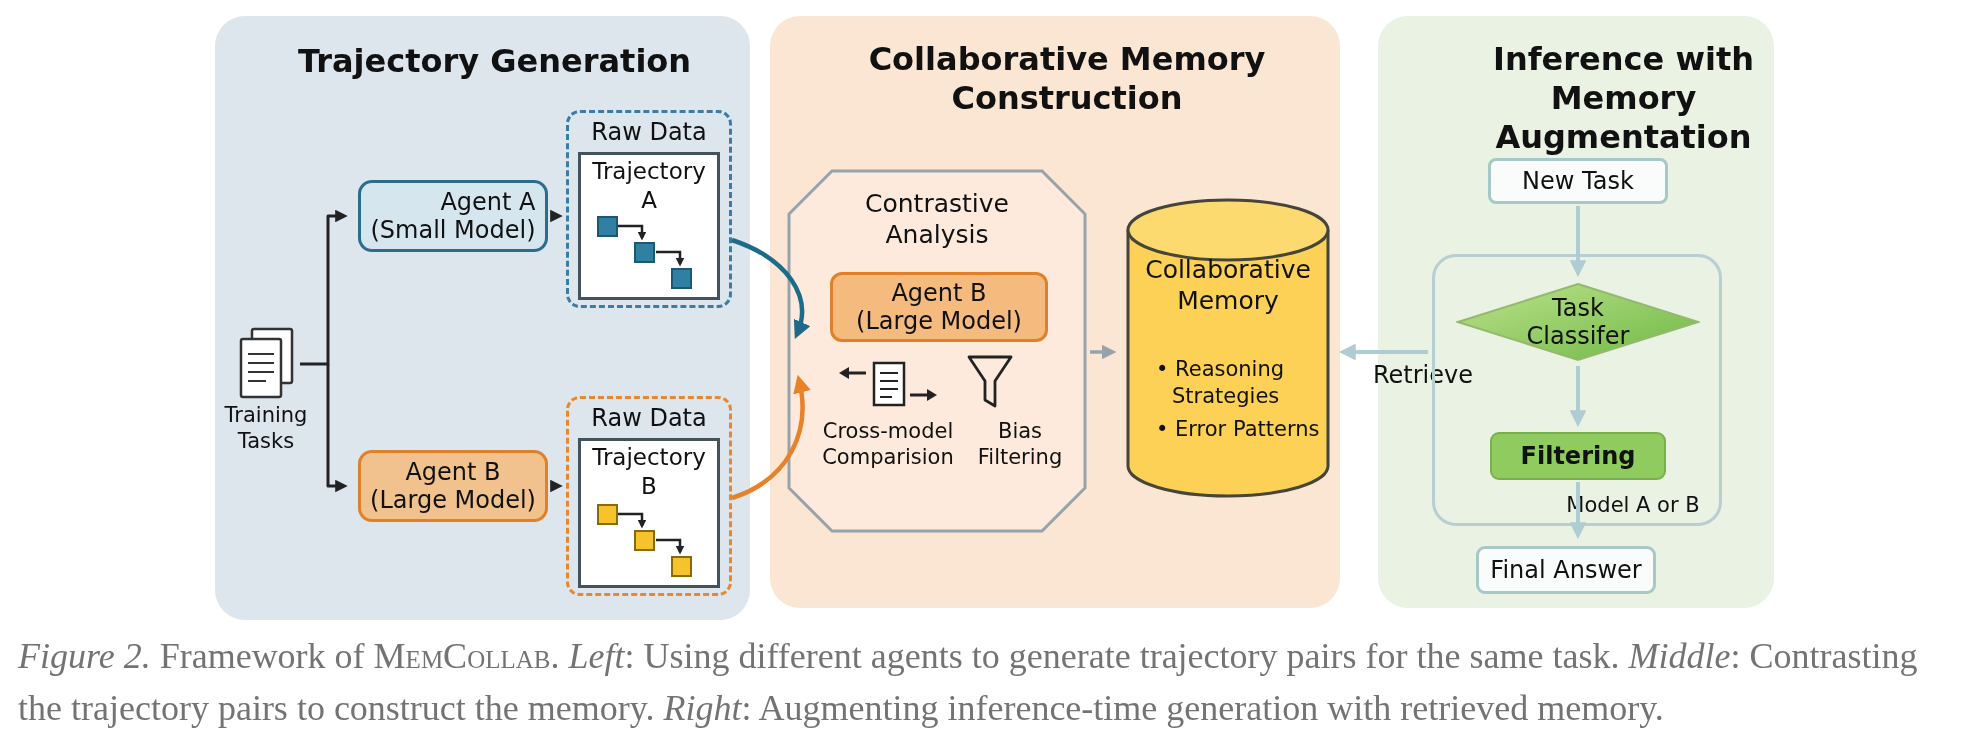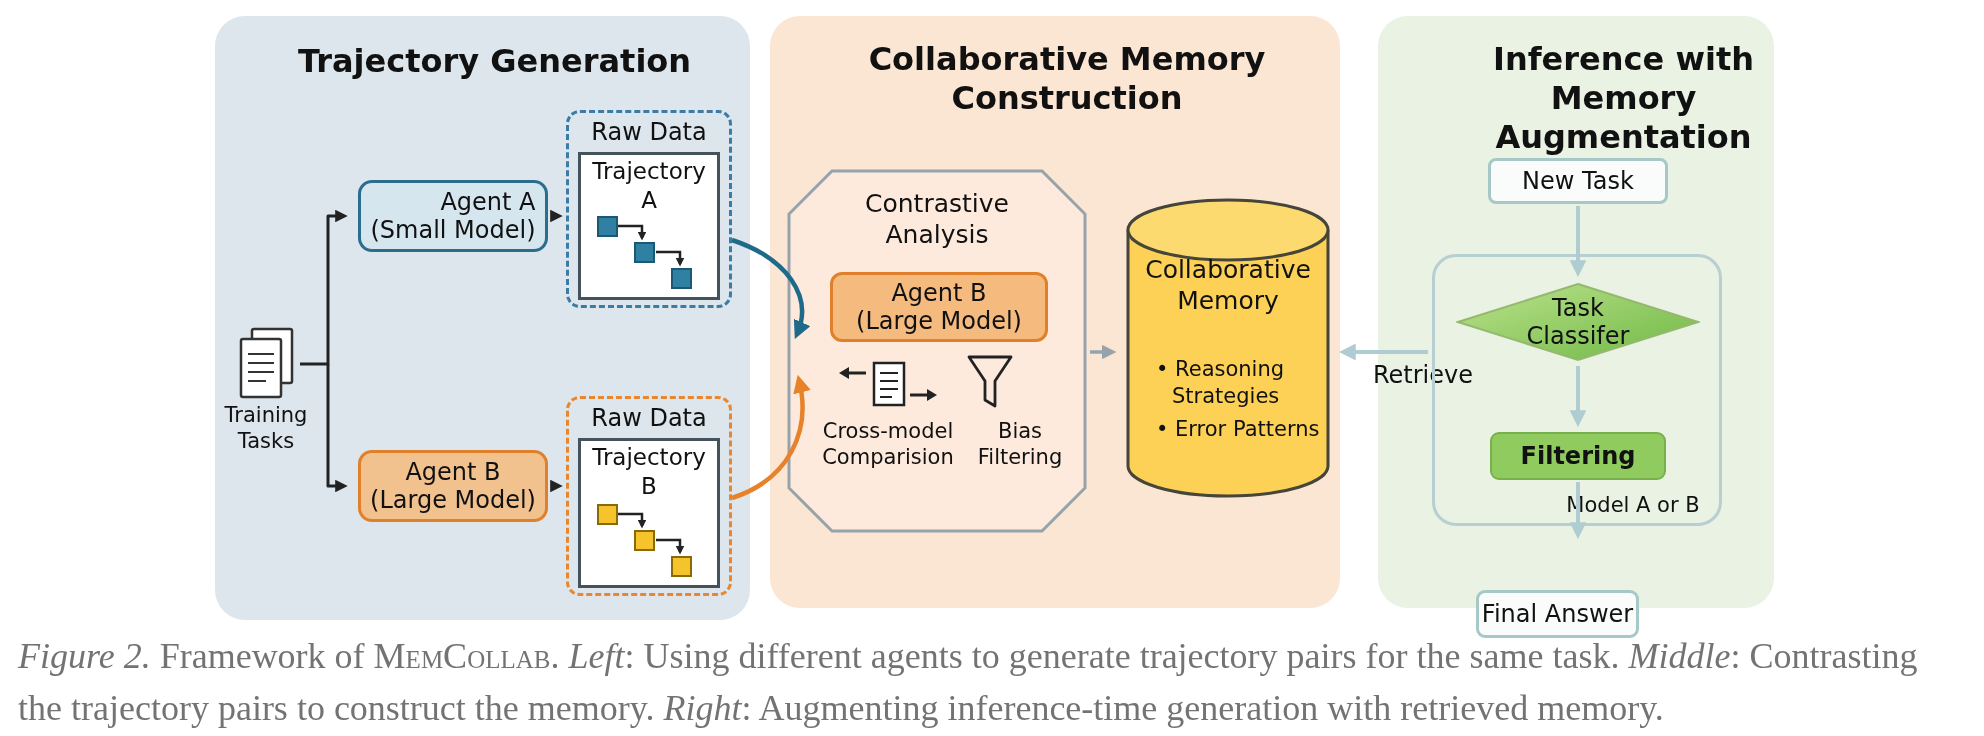--- a/index.html
+++ b/index.html
@@ -160,21 +160,21 @@
         <stop offset="0" stop-color="#bce28c"></stop>
         <stop offset="1" stop-color="#6eb844"></stop>
       </linearGradient>
     </defs>
     <polygon points="122,2 242,40 122,78 2,40" fill="url(#dg)" stroke="#94b96e" stroke-width="2"></polygon>
   </svg>
   <div class="box" style="left:1456px; top:282px; width:244px; height:80px;">Task
 Classifer</div>
   <div class="box inference" style="left:1490px; top:432px; width:176px; height:48px;">Filtering</div>
   <div class="lbl" style="left:1545px; top:492px; width:176px;">Model A or B</div>
-  <div class="box pill-light" style="left:1476px; top:546px; width:163px; height:48px;margin-top:44px;">Final Answer</div>
+  <div class="box pill-light" style="left:1476px; top:546px; width:180px; height:48px;">Final Answer</div>
 
   
   <svg class="overlay" width="1984" height="736" viewBox="0 0 1984 736">
     <path d="M 300 364 H 328 V 216 H 344" fill="none" stroke="#222" stroke-width="3" stroke-linejoin="round" marker-end="url(#mB)"></path>
     <path d="M 328 364 V 486 H 344" fill="none" stroke="#222" stroke-width="3" stroke-linejoin="round" marker-end="url(#mB)"></path>
     <path d="M 551 216 H 559" fill="none" stroke="#222" stroke-width="3" marker-end="url(#mB)"></path>
     <path d="M 551 486 H 559" fill="none" stroke="#222" stroke-width="3" marker-end="url(#mB)"></path>
     <path d="M 732 240 C 786 258, 814 296, 797 334" fill="none" stroke="#1d6a8a" stroke-width="4.5" marker-end="url(#mT)"></path>
     <path d="M 732 498 C 788 480, 812 432, 799 380" fill="none" stroke="#e8822a" stroke-width="4.5" marker-end="url(#mO)"></path>
     <path d="M 1090 352 H 1112" fill="none" stroke="#97a3ab" stroke-width="3.5" marker-end="url(#mG)"></path>

